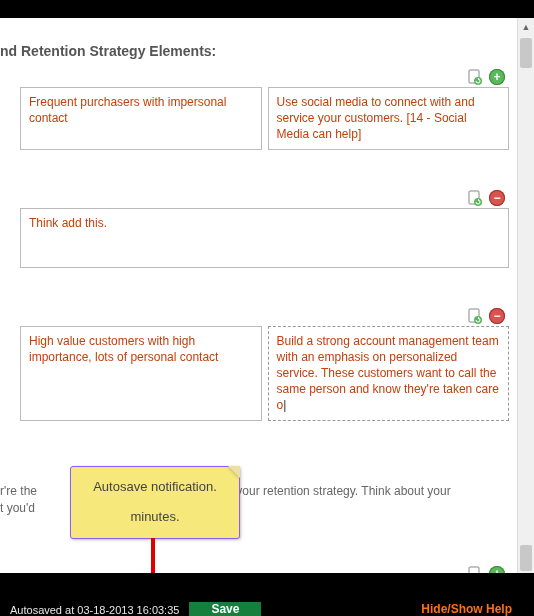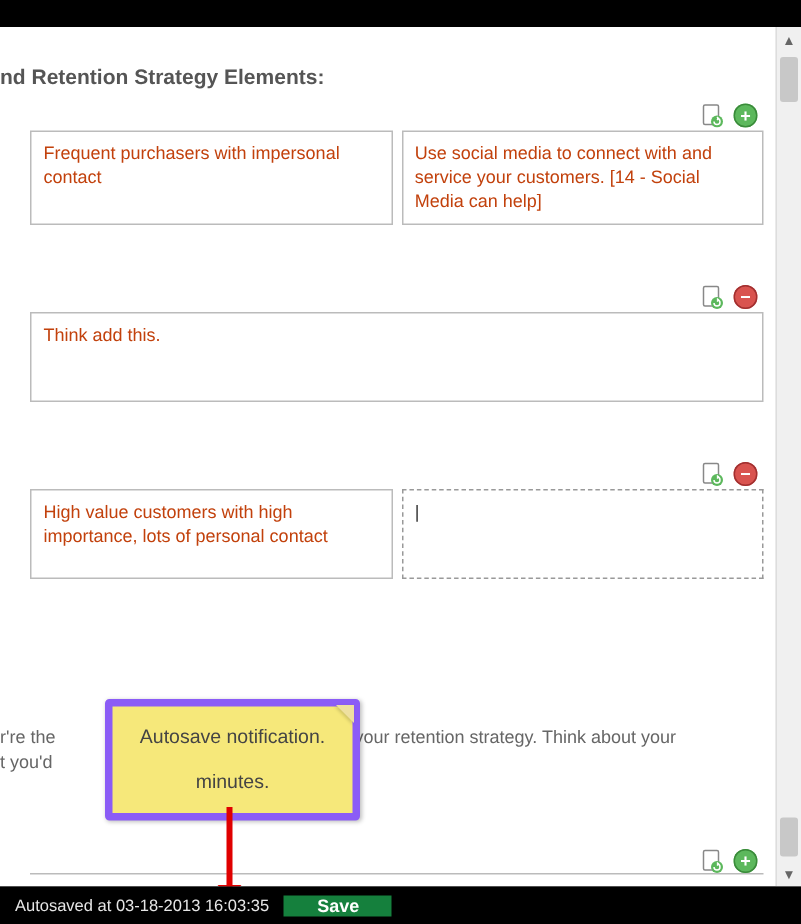--- a/index.html
+++ b/index.html
@@ -91,21 +91,21 @@
   .cell.editing {
     border: 1px dashed #999;
   }
   .cursor-caret::after { content: "|"; color: #333; }
   .note {
     position: absolute;
     left: 70px;
     top: 448px;
     width: 170px;
     background: #f6e87a;
-    border: 5px solid #8b5cf6;
+    border: 1px solid #8b5cf6;
     border-radius: 3px;
     padding: 12px 10px 14px 10px;
     text-align: center;
     font-size: 13px;
     color: #444;
     box-shadow: 1px 1px 3px rgba(0,0,0,0.25);
   }
   .note::before {
     content: "";
     position: absolute;
@@ -148,24 +148,24 @@
     border-top: 1px solid #bbb;
     height: 6px;
     margin-left: 20px;
     background: #fff;
   }
   .scroll-thumb2 {
     position: absolute; left: 2px; right: 2px; bottom: 20px; height: 26px;
     background: #c8c8c8; border-radius: 2px;
   }
   .bottombar {
-    position: absolute; left: 0; right: 0; bottom: 0; height: 25px;
+    position: absolute; left: 0; right: 0; bottom: 0; height: 43px;
     background: #000;
     display: flex;
-    align-items: center;
+    align-items: flex-end;
     color: #fff;
     font-size: 12px;
   }
   .bottombar .autosave {
     padding: 0 10px;
     display: flex; align-items: center;
     color: #e6e6e6;
     font-size: 11px;
   }
   .bottombar .btn {
@@ -232,21 +232,21 @@
               <rect x="2" y="1" width="10" height="13" rx="1" fill="#fff" stroke="#888" stroke-width="1"></rect>
               <circle cx="11" cy="12" r="4" fill="#5cb85c"></circle>
               <path d="M9 12 a2 2 0 1 0 2 -2" fill="none" stroke="#fff" stroke-width="1"></path>
               <path d="M11 9 l1 1 l-1 1" fill="none" stroke="#fff" stroke-width="1"></path>
             </svg>
         </span>
         <span class="icon-btn icon-remove">−</span>
       </div>
       <div class="row">
         <div class="cell">High value customers with high importance, lots of personal contact</div>
-        <div class="cell editing"><span class="cursor-caret"></span></div>
+        <div class="cell editing"><span>Build a strong account management team with an emphasis on personalized service. These customers want to call the same person and know they're taken care o</span><span class="cursor-caret"></span></div>
       </div>
     </div>
 
     <div class="mid-text">
       <span>r're the</span>
       <span style="display:inline-block;width:180px"></span>
       <span> in your retention strategy. Think about your</span><br>
       <span>t you'd</span>
     </div>
 

